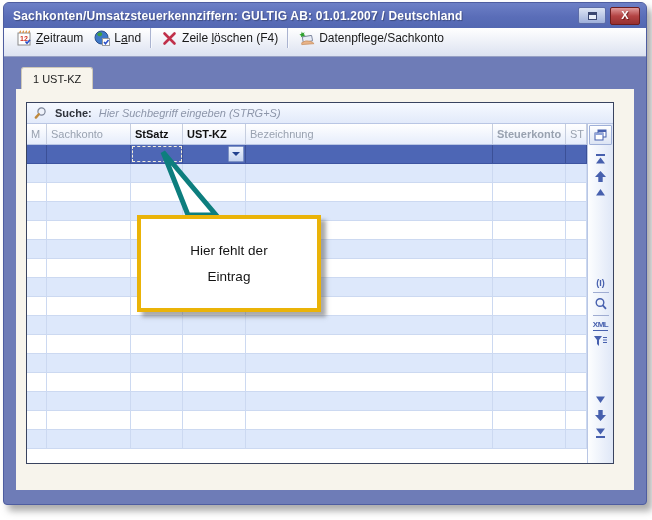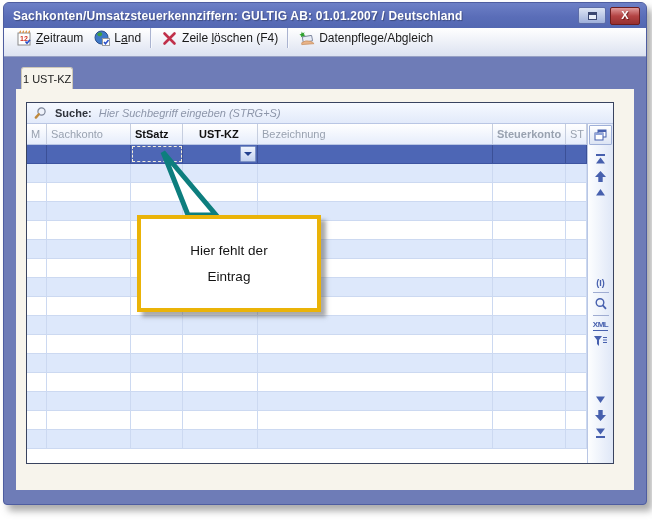--- a/index.html
+++ b/index.html
@@ -37,21 +37,21 @@
              border-bottom:1px solid #96a0c4; padding:0 10px 0 6px; }
   .tb-btn { display:flex; align-items:center; gap:4px; padding:2px 5px;
             font-size:12px; color:#1a1a1a; border-radius:2px; white-space:nowrap; }
   .tb-btn u { text-decoration:underline; }
   .tb-sep { width:0; height:20px; border-left:1px solid #aab3d0; border-right:1px solid #f7f9fd;
             margin:0 4px; }
   .tb-icon { width:17px; height:16px; display:inline-flex; align-items:center; justify-content:center; }
 
   
   .tabstrip { height:32px; flex:0 0 32px; background:#6e7cb7; position:relative; }
-  .tab-active { position:absolute; left:17px; bottom:0; height:22px; padding:0 1px;
+  .tab-active { position:absolute; left:17px; bottom:0; height:22px; padding:0 11px;
                 background:#f7f4ec; border:1px solid #cfc9b8; border-bottom:none;
                 border-radius:3px 3px 0 0; display:flex; align-items:center;
                 font-size:11px; color:#1c1c1c; }
 
   
   .pane { flex:1; margin:0 12px 14px 12px; background:#f7f4ec; position:relative; }
 
   
   .grid { position:absolute; left:10px; top:13px; width:588px; height:362px;
           border:1px solid #39435f; background:#404040; display:flex; flex-direction:column; }
@@ -72,21 +72,21 @@
 
   .rows { flex:1; display:flex; flex-direction:column; background:#ffffff; }
   .row { flex:0 0 19px; display:flex; border-bottom:1px solid #ccd9f1; background:#ffffff; }
   .row.pale { background:#dde8fb; }
   .row.selected { background:#4d66b5; border-bottom-color:#3d54a0; }
   .cell { border-right:1px solid #ccd9f1; position:relative; }
   .row.selected .cell { border-right-color:rgba(25,40,95,0.35); }
   .cell.focus-dashed { outline:1px dashed #f2ecd9; outline-offset:-2px; }
 
   .col-m{width:20px;} .col-sachkonto{width:84px;} .col-stsatz{width:52px;}
-  .col-ustkz{width:63px;margin-left:12px;} .col-bez{flex:1;} .col-steuerkonto{width:73px;font-weight:bold;} .col-st{width:21px;}
+  .col-ustkz{width:63px;} .col-bez{flex:1;} .col-steuerkonto{width:73px;font-weight:bold;} .col-st{width:21px;}
 
   .dd-btn { position:absolute; right:1px; top:1px; width:16px; height:16px;
             background:linear-gradient(180deg,#eef3fd,#c3d2f0); border:1px solid #7e93c4;
             border-radius:1px; display:flex; align-items:center; justify-content:center; }
   .dd-arrow { width:0; height:0; border-left:4px solid transparent; border-right:4px solid transparent;
               border-top:4px solid #23418f; }
 
   
   .strip { flex:0 0 26px; display:flex; flex-direction:column;
            border-left:1px solid #b9c6e4;
@@ -163,21 +163,21 @@
       </span>
       <span class="tb-sep"></span>
       <span class="tb-btn">
         <span class="tb-icon">
           <svg width="18" height="16" viewBox="0 0 18 16">
             <path d="M4 1 l1 2 l2-1 l-1 2 l2 1 l-2 1 l0.5 2 l-2-1.5 l-1.5 1 l0.5-2 l-2-1 l2-1z" fill="#2ba02b"></path>
             <rect x="5" y="6" width="10" height="6" rx="1" fill="#e8ecf6" stroke="#7a849c" transform="rotate(-10 10 9)"></rect>
             <path d="M4 13 q4-3 9-1.5 q3 1 4 2.5 l-13 1z" fill="#e9b489" stroke="#c98f5f" stroke-width="0.8"></path>
           </svg>
         </span>
-        <span>Datenpflege/Abgleich</span>
+        <span>Datenpflege/Sachkonto</span>
       </span>
     </div>
 
     <div class="tabstrip">
       <div class="tab-active">
         <span>1 UST-KZ</span>
       </div>
     </div>
 
     <div class="pane">

